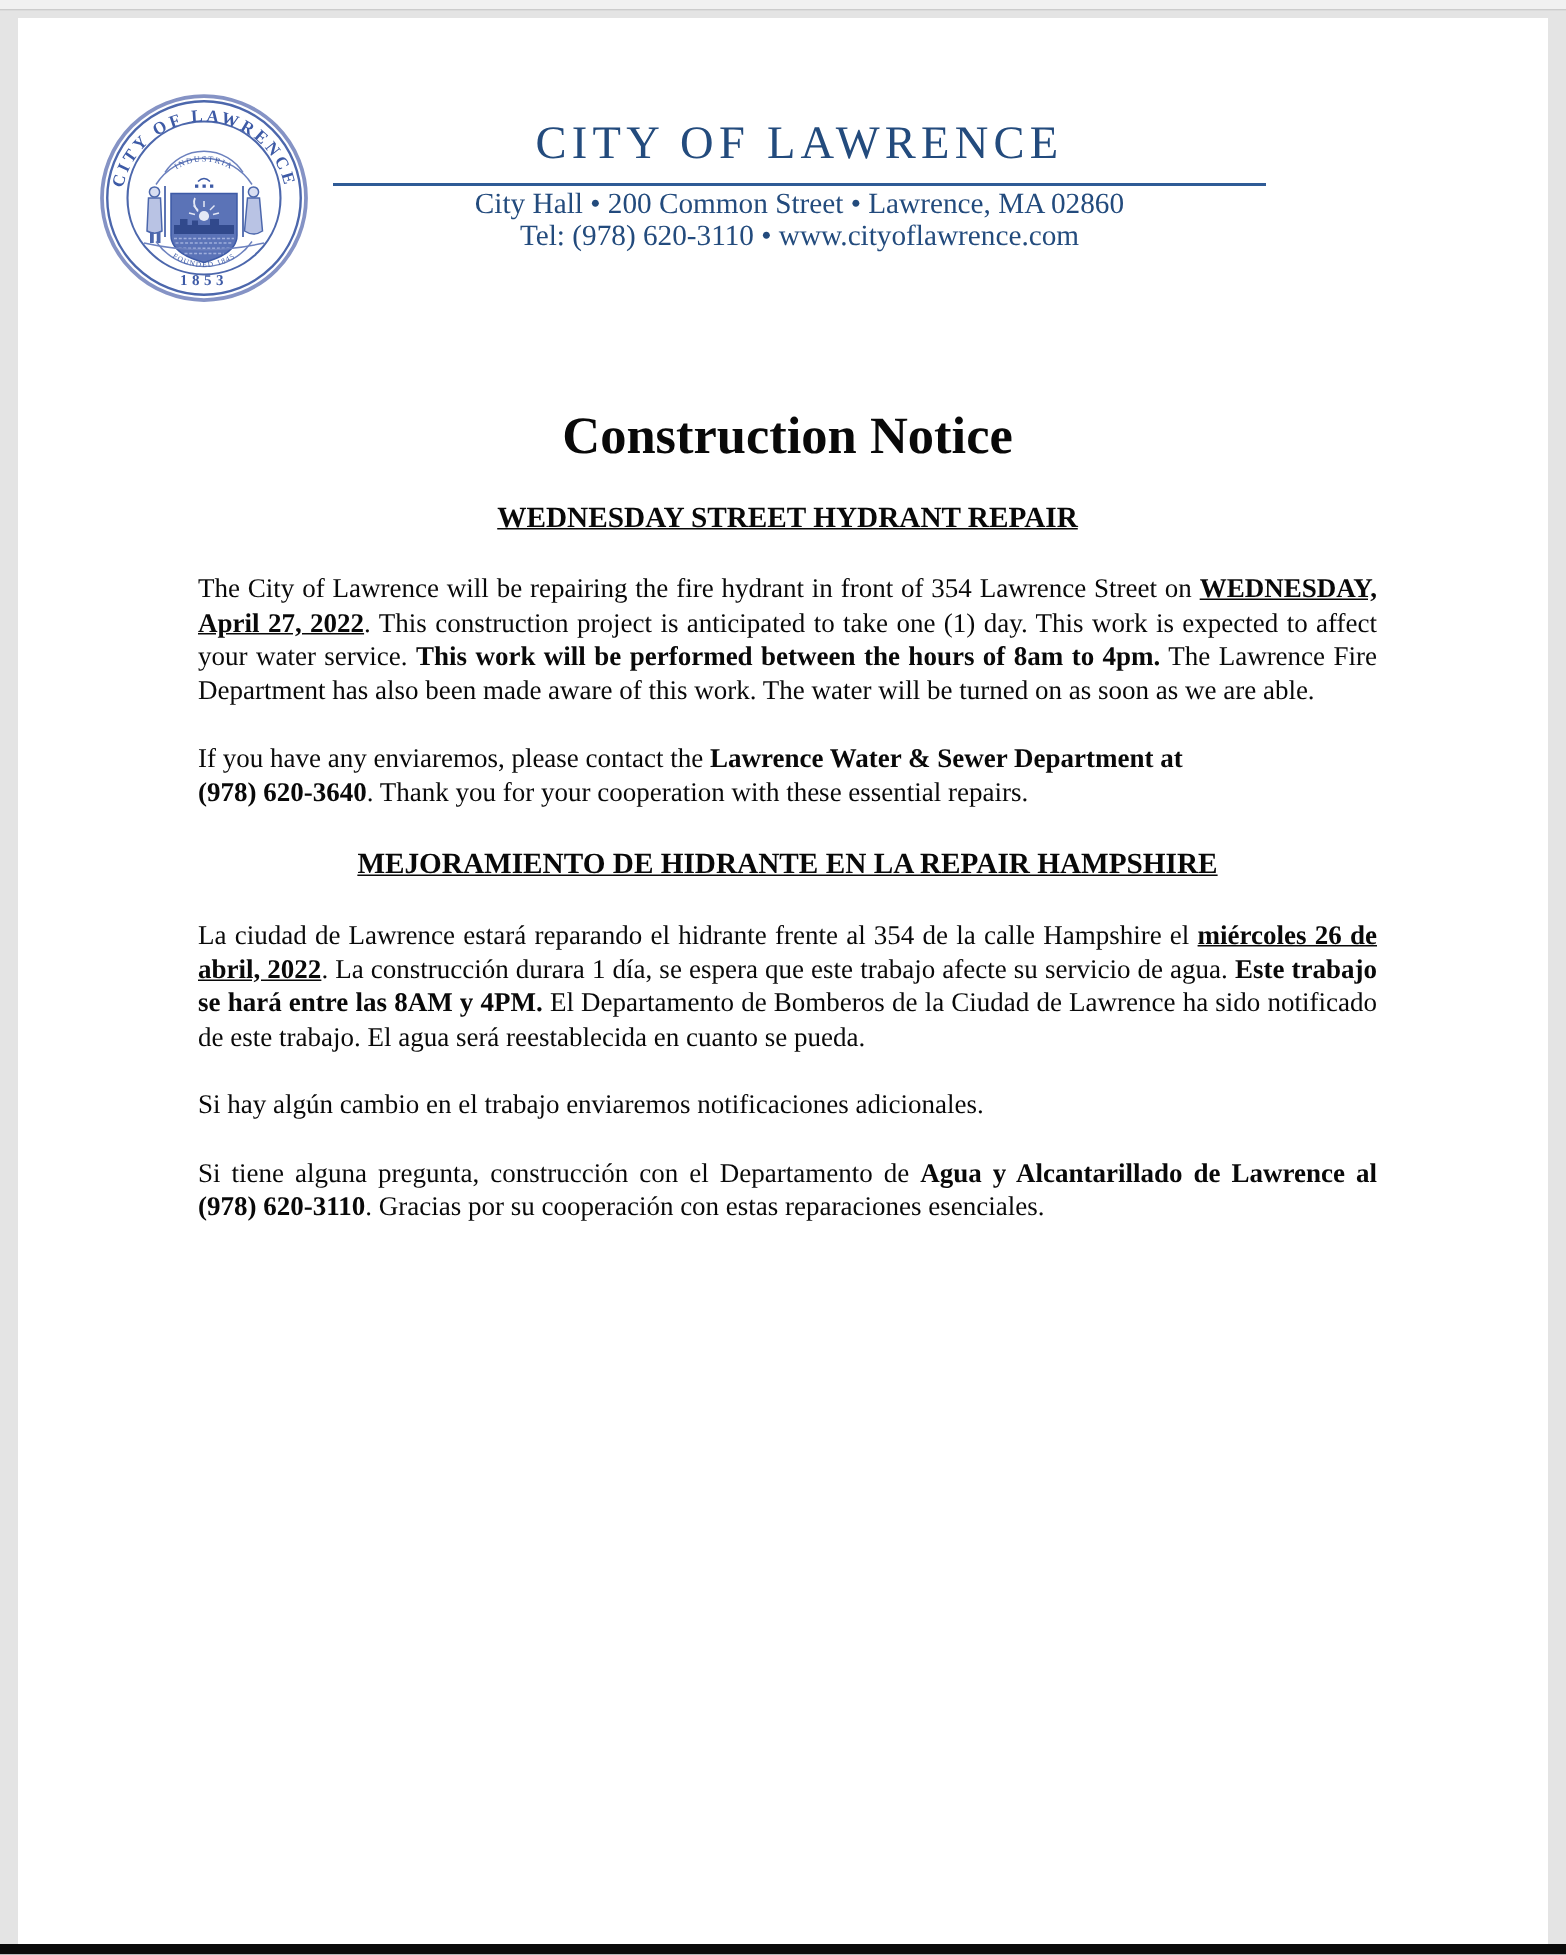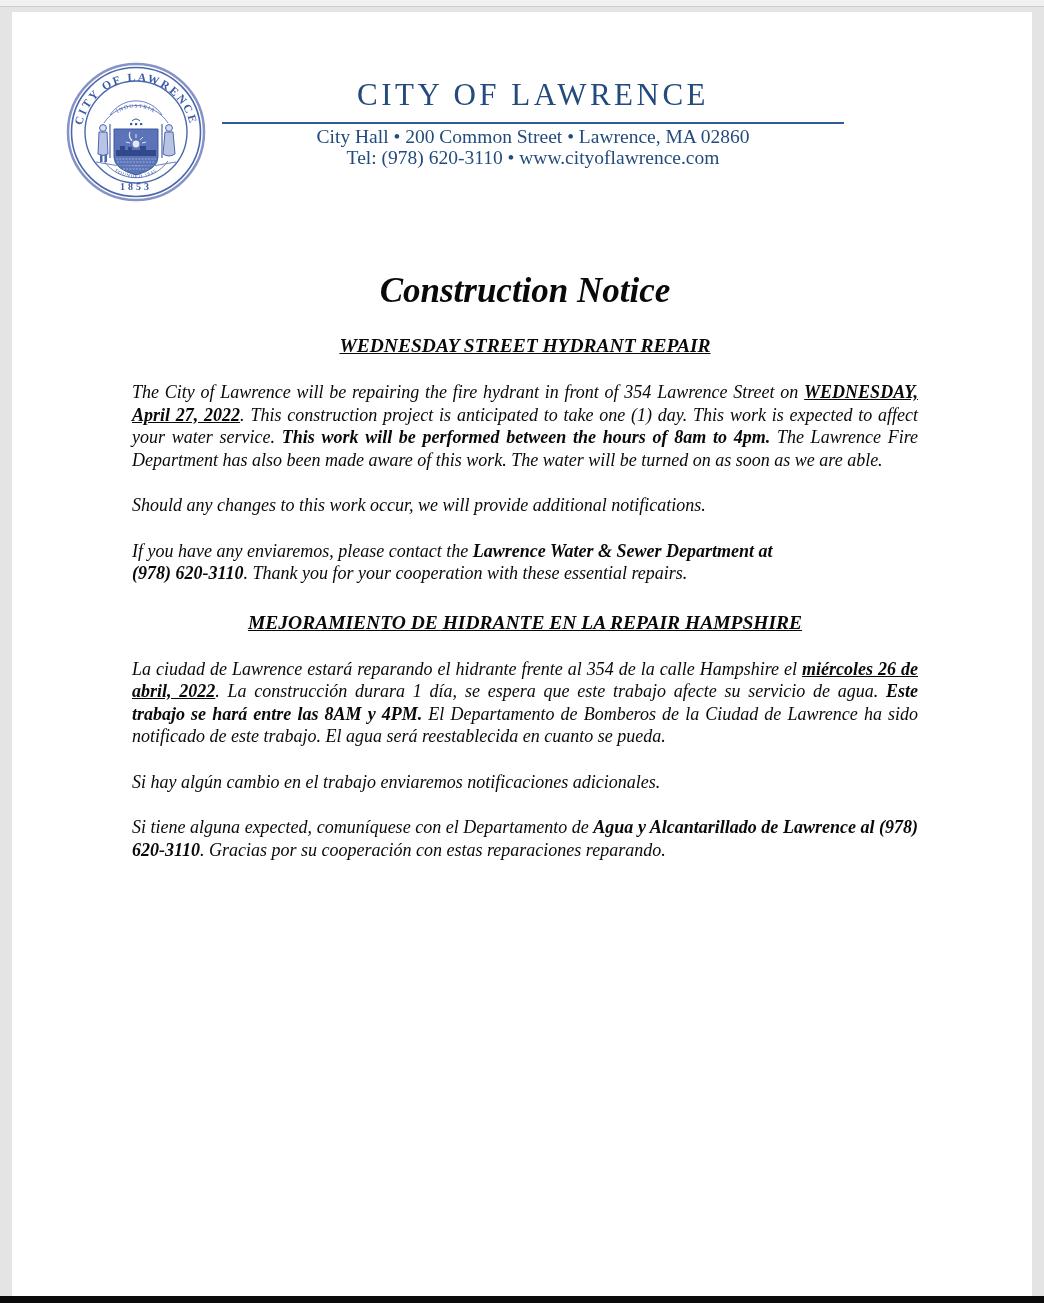--- a/index.html
+++ b/index.html
@@ -15,21 +15,21 @@
   .letterhead{position:relative;height:260px;}
   .seal{position:absolute;left:54px;top:50px;width:140px;height:140px;}
   .head-text{position:absolute;left:210px;top:66px;width:622px;text-align:center;}
   .org-name{font-size:31px;line-height:34px;letter-spacing:3.5px;color:var(--header_blue,#234B7D);white-space:nowrap;}
   .dept-name{font-size:21px;line-height:24px;letter-spacing:1px;margin-top:1px;font-variant:small-caps;color:var(--header_blue,#234B7D);}
   .head-rule{border-bottom:2px solid var(--rule_blue,#2F5B96);margin-top:10px;}
   .addr{font-size:19.5px;line-height:20.5px;color:var(--header_blue,#1F4472);}
   .addr.first{margin-top:3px;}
 
   
-  .content{margin:0 114px 0 120px;font-style:italic;}
+  .content{margin:0 114px 0 120px;}
   .doc-title{text-align:center;font-size:35px;line-height:38px;font-weight:bold;margin:0;}
   .sec-heading{text-align:center;font-size:19.5px;line-height:23px;font-weight:bold;text-decoration:underline;margin:24px 0 0 0;}
   .para{font-size:18px;line-height:22.5px;text-align:justify;margin:23px 0 0 0;}
   .para.first{margin-top:24px;}
   .sec-heading.second{margin-top:26px;}
   .para .b{font-weight:bold;}
   .para .u{text-decoration:underline;}
 </style>
 </head>
 <body>
@@ -112,25 +112,24 @@
         <div class="addr first">City Hall • 200 Common Street • Lawrence, MA 02860</div>
         <div class="addr">Tel: (978) 620-3110 • www.cityoflawrence.com</div>
       </div>
     </div>
 
     <div class="content">
       <div class="doc-title">Construction Notice</div>
 
       <div class="sec-heading">WEDNESDAY STREET HYDRANT REPAIR</div>
       <p class="para first"><span>The City of Lawrence will be repairing the fire hydrant in front of 354 Lawrence Street on </span><span class="b u">WEDNESDAY, April 27, 2022</span><span>.  This construction project is anticipated to take one (1) day. This work is expected to affect your water service. </span><span class="b">This work will be performed between the hours of 8am to 4pm.</span><span>  The Lawrence Fire Department has also been made aware of this work. The water will be turned on as soon as we are able.</span></p>
-      <p class="para"><span>Should any changes to this work occur, we will provide additional notifications.</span></p>
-      <p class="para"><span>If you have any enviaremos, please contact the </span><span class="b">Lawrence Water &amp; Sewer Department at</span><br><span class="b">(978) 620-3110</span><span>. Thank you for your cooperation with these essential repairs.</span></p>
+      <p class="para"><span>If you have any enviaremos, please contact the </span><span class="b">Lawrence Water &amp; Sewer Department at</span><br><span class="b">(978) 620-3640</span><span>. Thank you for your cooperation with these essential repairs.</span></p>
 
       <div class="sec-heading second">MEJORAMIENTO DE HIDRANTE EN LA REPAIR HAMPSHIRE</div>
       <p class="para first"><span>La ciudad de Lawrence estará reparando el hidrante frente al 354 de la calle Hampshire el </span><span class="b u">miércoles 26 de abril, 2022</span><span>. La construcción durara 1 día, se espera que este trabajo afecte su servicio de agua. </span><span class="b">Este trabajo se hará entre las 8AM y 4PM.</span><span> El Departamento de Bomberos de la Ciudad de Lawrence ha sido notificado de este trabajo. El agua será reestablecida en cuanto se pueda.</span></p>
       <p class="para"><span>Si hay algún cambio en el trabajo enviaremos notificaciones adicionales.</span></p>
-      <p class="para"><span>Si tiene alguna expected, comuníquese con el Departamento de </span><span class="b">Agua y Alcantarillado de Lawrence al (978) 620-3110</span><span>. Gracias por su cooperación con estas reparaciones reparando.</span></p>
+      <p class="para"><span>Si tiene alguna pregunta, construcción con el Departamento de </span><span class="b">Agua y Alcantarillado de Lawrence al (978) 620-3110</span><span>. Gracias por su cooperación con estas reparaciones esenciales.</span></p>
     </div>
 
   </div>
 
   <div class="bottom-bar"></div>
 </div>
 
 </body></html>

